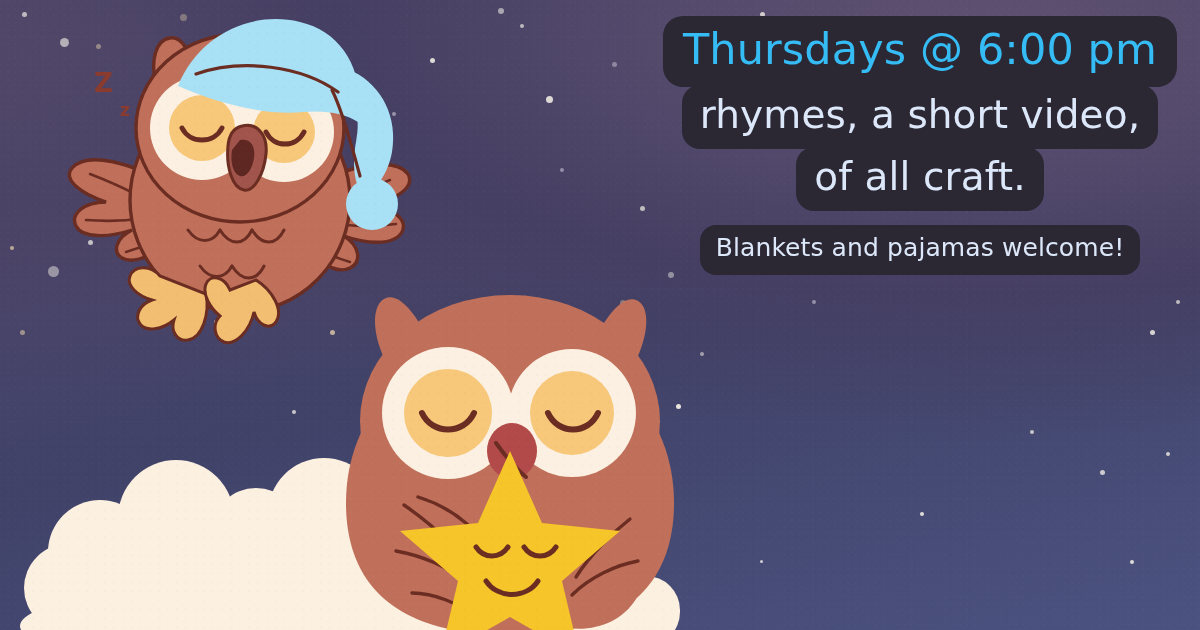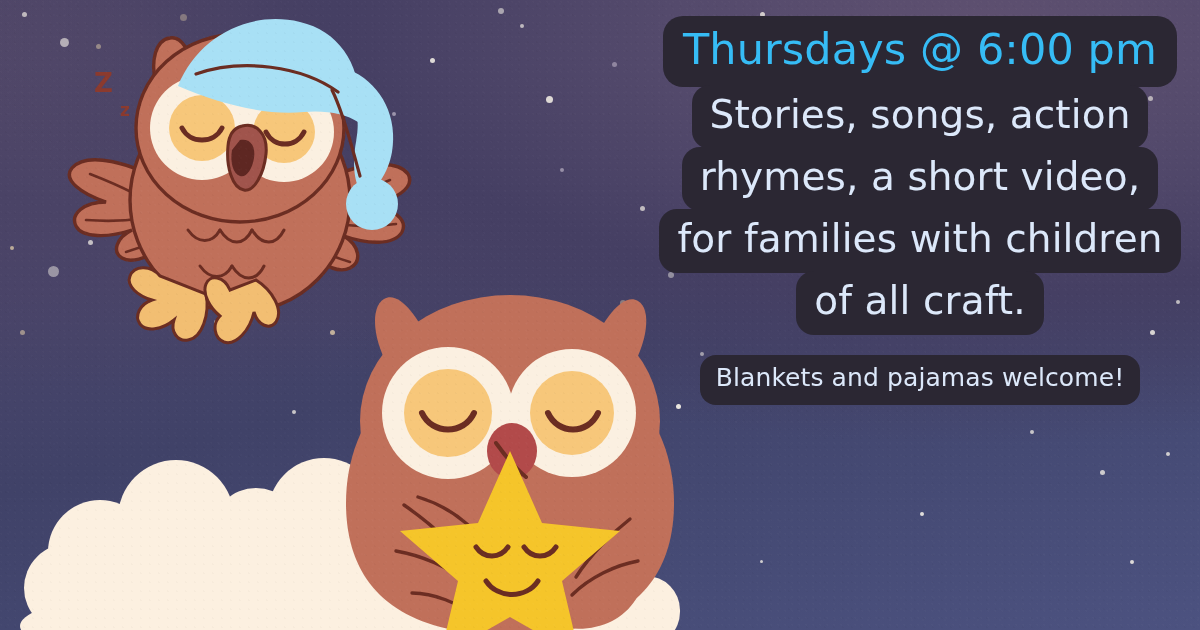--- a/index.html
+++ b/index.html
@@ -53,21 +53,21 @@
     line-height:58px;
     border-radius:20px;
     padding:4px 20px 9px;
     font-weight:400;
   }
   .body-line{
     font-size:39px;
     line-height:53px;
     margin-top:-2px;
   }
-  #tagline-row{margin-top:20px;align-items:flex-end;}
+  #tagline-row{margin-top:14px;align-items:flex-end;}
   #tagline-chip{
     font-size:25px;
     line-height:42px;
     border-radius:16px;
     padding:2px 16px 6px;
   }
 </style>
 </head>
 <body>
 
@@ -254,27 +254,21 @@
 
   <div id="grain"></div>
 
   <div id="textblock">
 
     <div class="chip-row">
       <div class="chip" id="heading-chip">Thursdays @ 6:00 pm</div>
     </div>
 
     <div class="chip-row">
-      <div class="chip body-line">Stories, songs, action</div>
-    </div>
-    <div class="chip-row">
       <div class="chip body-line">rhymes, a short video,</div>
-    </div>
-    <div class="chip-row">
-      <div class="chip body-line">for families with children</div>
     </div>
     <div class="chip-row">
       <div class="chip body-line">of all craft.</div>
     </div>
 
     <div class="chip-row" id="tagline-row">
       <div class="chip" id="tagline-chip">Blankets and pajamas welcome!</div>
     </div>
 
   </div>

